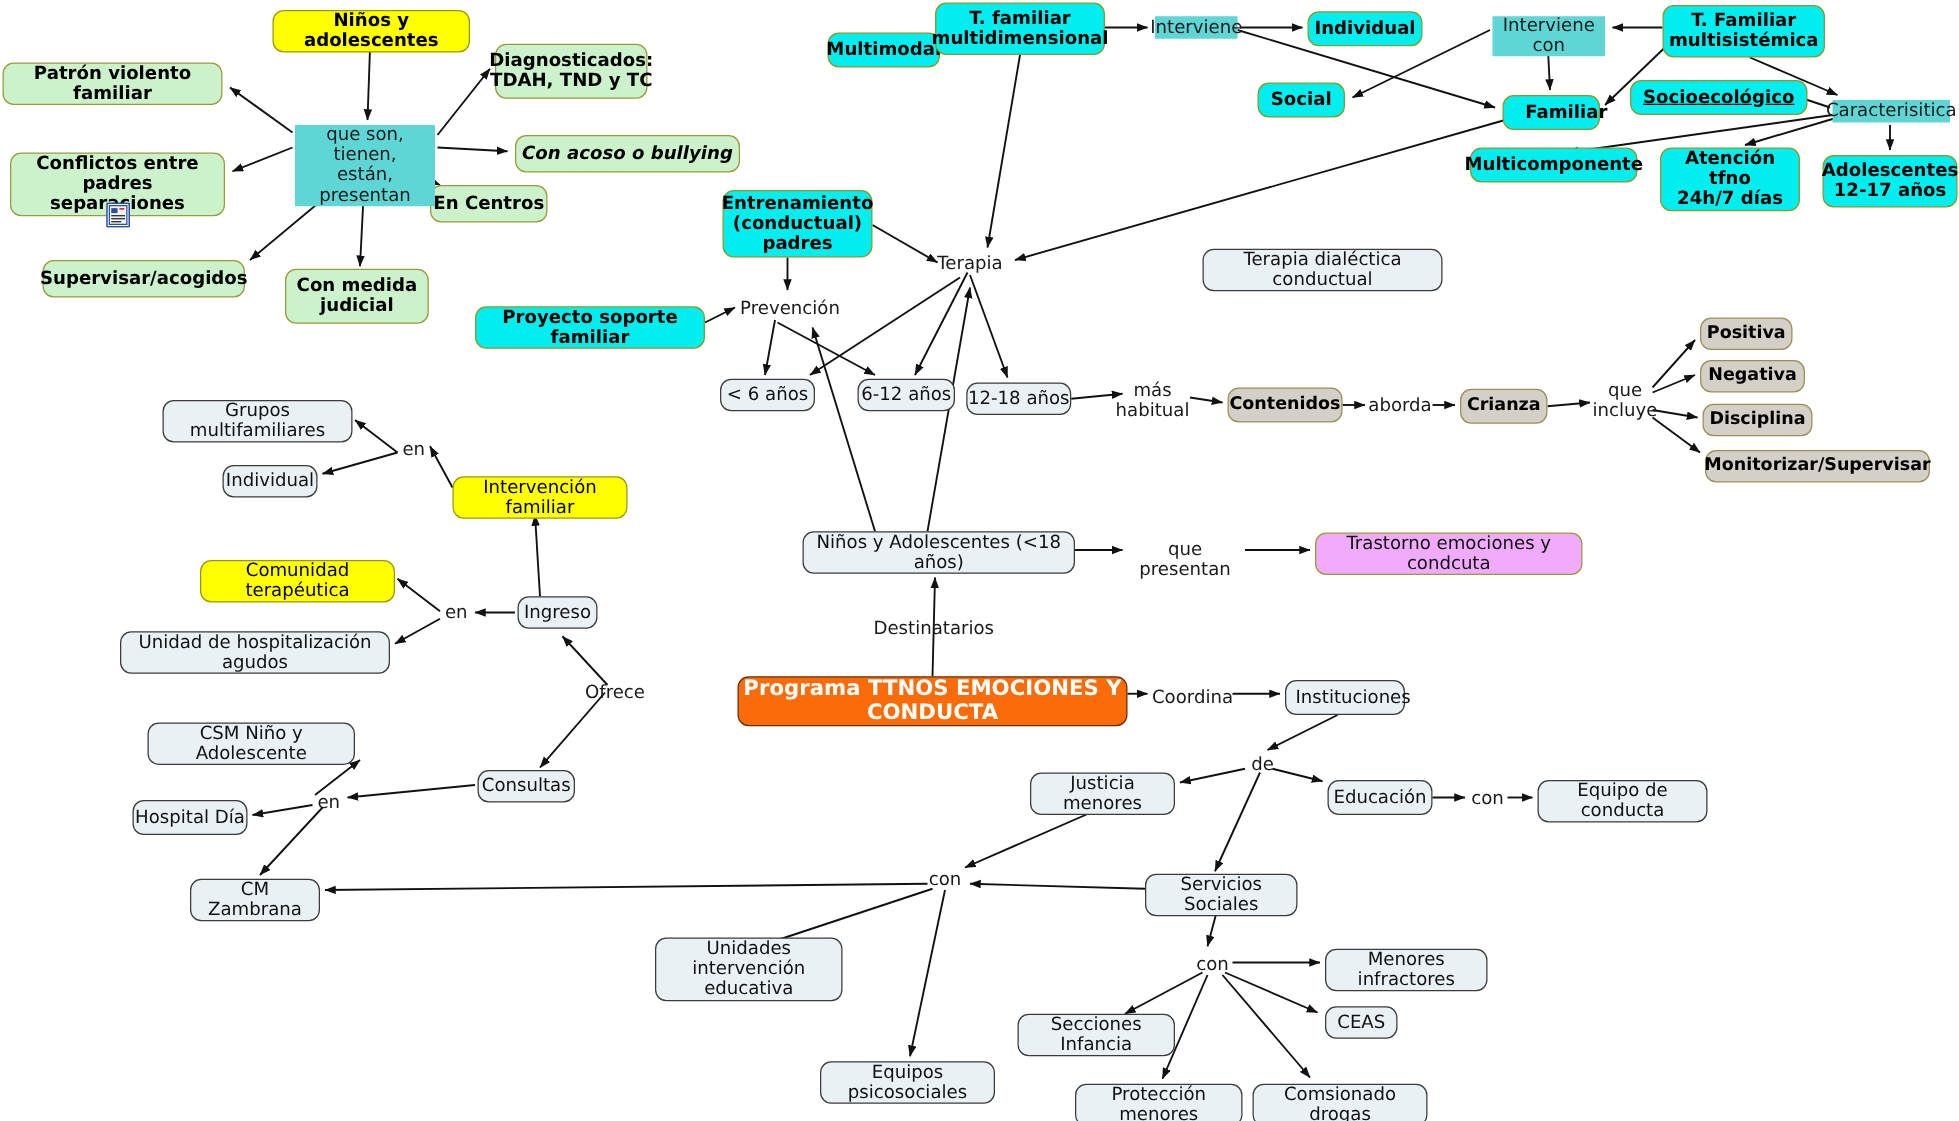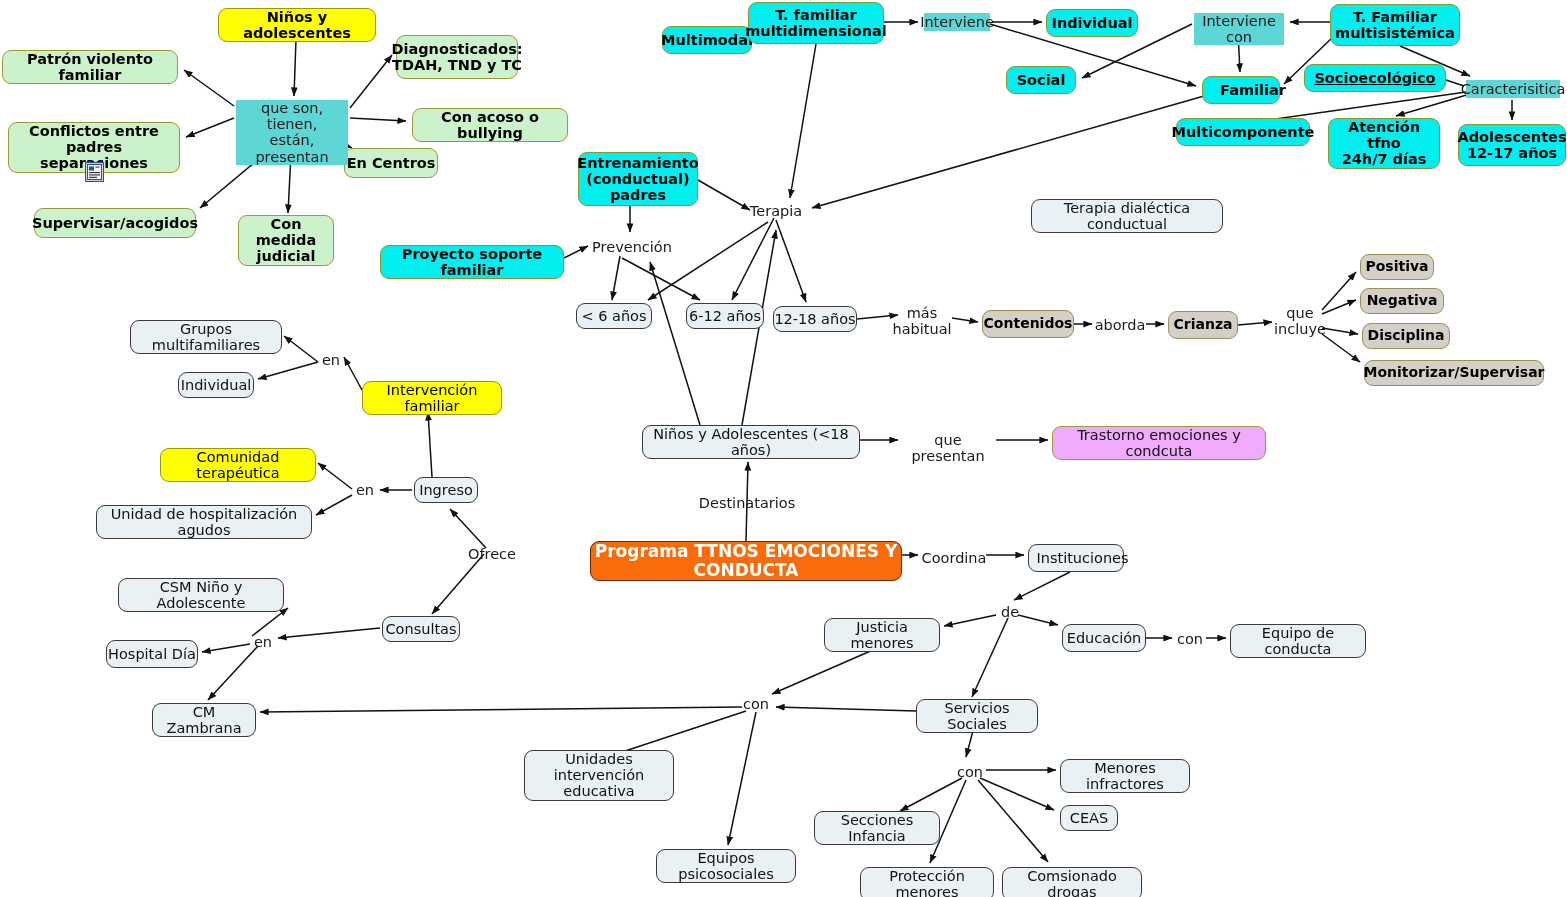--- a/index.html
+++ b/index.html
@@ -129,26 +129,26 @@
       <path d="M966,780 L930,863"></path>
       <path d="M978,780 L1048,862"></path>
     </g>
   </svg>
 
   <div id="nodes-layer">
       <div class="node n-yellow-b" style="left: 218px; top: 8px; width: 158px; min-height: 30px;"><span>Niños y adolescentes</span></div>
       <div class="node n-green" style="left: 2px; top: 50px; width: 176px; min-height: 30px;"><span>Patrón violento familiar</span></div>
       <div class="node n-green" style="left: 396px; top: 35px; width: 122px; min-height: 44px;"><span>Diagnosticados:
 TDAH, TND y TC</span></div>
-      <div class="node n-green" style="left: 412px; top: 108px; width: 156px; min-height: 30px;"><span>Con acoso o bullying</span></div>
+      <div class="node n-green" style="left: 412px; top: 108px; width: 180px; min-height: 30px; font-style: italic;"><span>Con acoso o bullying</span></div>
       <div class="node n-green" style="left: 344px; top: 148px; width: 94px; min-height: 30px;"><span>En Centros</span></div>
       <div class="node n-green" style="left: 8px; top: 122px; width: 172px; min-height: 46px;"><span>Conflictos entre padres
 separaciones</span></div>
       <div class="node n-green" style="left: 34px; top: 208px; width: 162px; min-height: 30px;"><span>Supervisar/acogidos</span></div>
-      <div class="node n-green" style="left: 238px; top: 215px; width: 96px; min-height: 44px;"><span>Con medida
+      <div class="node n-green" style="left: 228px; top: 215px; width: 115px; min-height: 44px;"><span>Con medida
 judicial</span></div>
       <div class="node n-cyan" style="left: 662px; top: 26px; width: 90px; min-height: 28px;"><span>Multimodal</span></div>
       <div class="node n-cyan" style="left: 748px; top: 2px; width: 136px; min-height: 42px;"><span>T. familiar
 multidimensional</span></div>
       <div class="node n-cyan" style="left: 1046px; top: 9px; width: 92px; min-height: 28px;"><span>Individual</span></div>
       <div class="node n-cyan" style="left: 1330px; top: 4px; width: 130px; min-height: 42px;"><span>T. Familiar
 multisistémica</span></div>
       <div class="node n-cyan" style="left: 1006px; top: 66px; width: 70px; min-height: 28px;"><span>Social</span></div>
       <div class="node n-cyan" style="left: 1202px; top: 76px; width: 78px; min-height: 28px; padding-left: 24px;"><span>Familiar</span></div>
       <div class="node n-cyan" style="left: 1304px; top: 64px; width: 142px; min-height: 28px; text-decoration: underline;"><span>Socioecológico</span></div>
@@ -157,21 +157,21 @@
 24h/7 días</span></div>
       <div class="node n-cyan" style="left: 1458px; top: 124px; width: 108px; min-height: 42px;"><span>Adolescentes
 12-17 años</span></div>
       <div class="node n-cyan" style="left: 578px; top: 152px; width: 120px; min-height: 54px;"><span>Entrenamiento
 (conductual)
 padres</span></div>
       <div class="node n-cyan" style="left: 380px; top: 245px; width: 184px; min-height: 28px;"><span>Proyecto soporte familiar</span></div>
       <div class="node n-plain" style="left: 576px; top: 303px; width: 76px; min-height: 26px;"><span>&lt; 6 años</span></div>
       <div class="node n-plain" style="left: 686px; top: 303px; width: 78px; min-height: 26px;"><span>6-12 años</span></div>
       <div class="node n-plain" style="left: 773px; top: 306px; width: 84px; min-height: 26px;"><span>12-18 años</span></div>
-      <div class="node n-plain" style="left: 1031px; top: 199px; width: 192px; min-height: 29px;"><span>Terapia dialéctica conductual</span></div>
+      <div class="node n-plain" style="left: 962px; top: 199px; width: 192px; min-height: 29px;"><span>Terapia dialéctica conductual</span></div>
       <div class="node n-tan" style="left: 982px; top: 310px; width: 92px; min-height: 28px;"><span>Contenidos</span></div>
       <div class="node n-tan" style="left: 1168px; top: 311px; width: 70px; min-height: 28px;"><span>Crianza</span></div>
       <div class="node n-tan" style="left: 1360px; top: 254px; width: 74px; min-height: 26px;"><span>Positiva</span></div>
       <div class="node n-tan" style="left: 1360px; top: 288px; width: 84px; min-height: 26px;"><span>Negativa</span></div>
       <div class="node n-tan" style="left: 1362px; top: 323px; width: 88px; min-height: 26px;"><span>Disciplina</span></div>
       <div class="node n-tan" style="left: 1364px; top: 360px; width: 180px; min-height: 26px;"><span>Monitorizar/Supervisar</span></div>
       <div class="node n-plain" style="left: 642px; top: 425px; width: 218px; min-height: 30px;"><span>Niños y Adolescentes (&lt;18 años)</span></div>
       <div class="node n-olive" style="left: 1052px; top: 426px; width: 214px; min-height: 30px;"><span>Trastorno emociones y condcuta</span></div>
       <div class="node n-plain" style="left: 130px; top: 320px; width: 152px; min-height: 28px;"><span>Grupos multifamiliares</span></div>
       <div class="node n-plain" style="left: 178px; top: 372px; width: 76px; min-height: 26px;"><span>Individual</span></div>

